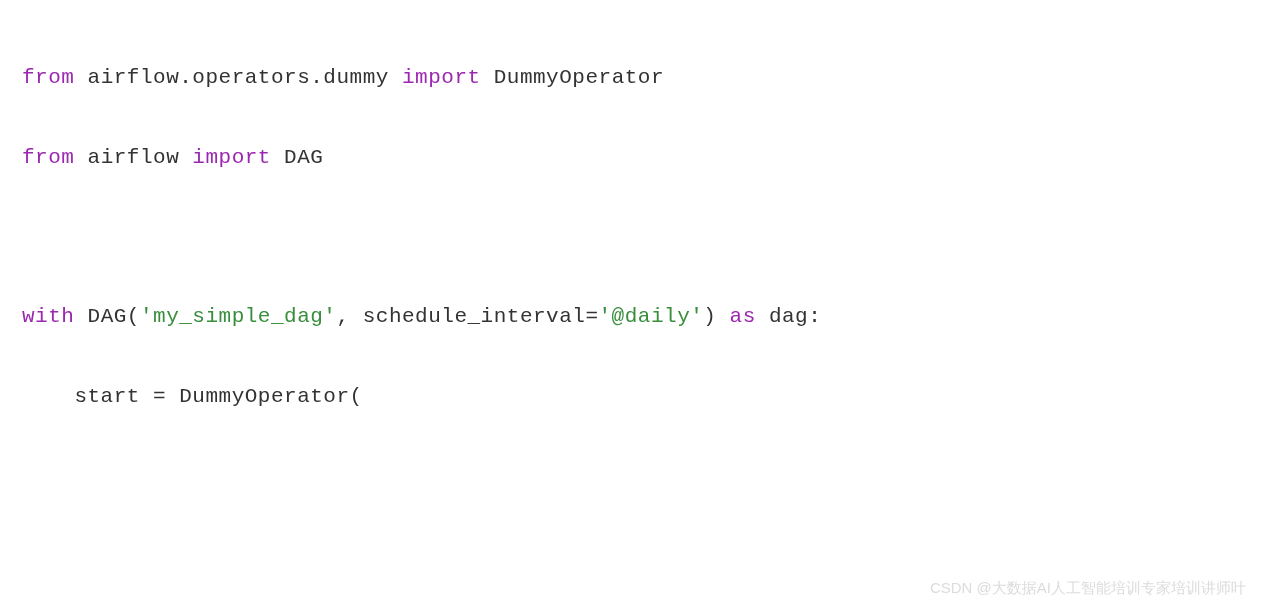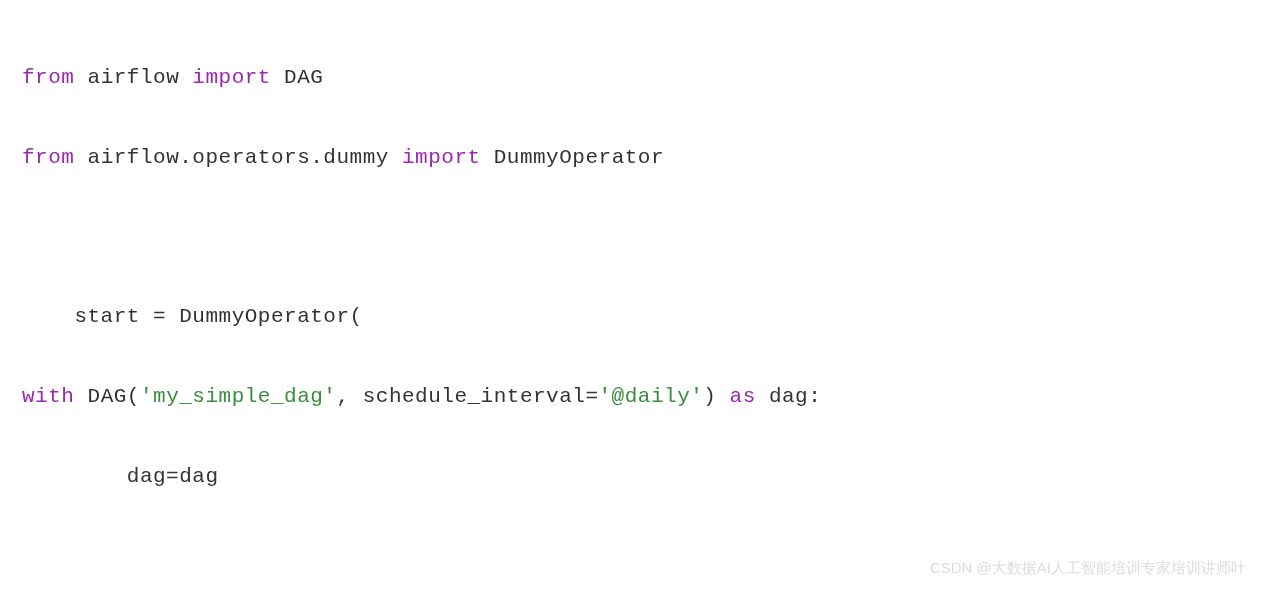--- a/index.html
+++ b/index.html
@@ -26,38 +26,37 @@
       color: #9c27b0;
     }
     .plain {
       color: #333333;
     }
     .string {
       color: #388e3c;
     }
     .watermark {
       position: absolute;
-      bottom: 32px;
+      bottom: 12px;
       right: 20px;
       font-family: Arial, sans-serif;
       font-size: 15px;
       color: #dcdcdc;
       letter-spacing: 0;
     }
   </style>
 </head>
 <body>
 
 <div class="code-block">
+<div><span class="keyword">from</span><span class="plain"> airflow.operators.dummy </span><span class="keyword">import</span><span class="plain"> DummyOperator</span></div>
 <div><span class="keyword">from</span><span class="plain"> airflow </span><span class="keyword">import</span><span class="plain"> DAG</span></div>
-<div><span class="keyword">from</span><span class="plain"> airflow.operators.dummy </span><span class="keyword">import</span><span class="plain"> DummyOperator</span></div>
 <div> </div>
+<div><span class="keyword">with</span><span class="plain"> DAG(</span><span class="string">'my_simple_dag'</span><span class="plain">, schedule_interval=</span><span class="string">'@daily'</span><span class="plain">) </span><span class="keyword">as</span><span class="plain"> dag:</span></div>
 <div><span class="plain">    start = DummyOperator(</span></div>
-<div><span class="keyword">with</span><span class="plain"> DAG(</span><span class="string">'my_simple_dag'</span><span class="plain">, schedule_interval=</span><span class="string">'@daily'</span><span class="plain">) </span><span class="keyword">as</span><span class="plain"> dag:</span></div>
-<div><span class="plain">        dag=dag</span></div>
 
 
 
 
 
 
 
 </div>
 
 <div class="watermark">CSDN @大数据AI人工智能培训专家培训讲师叶</div>

